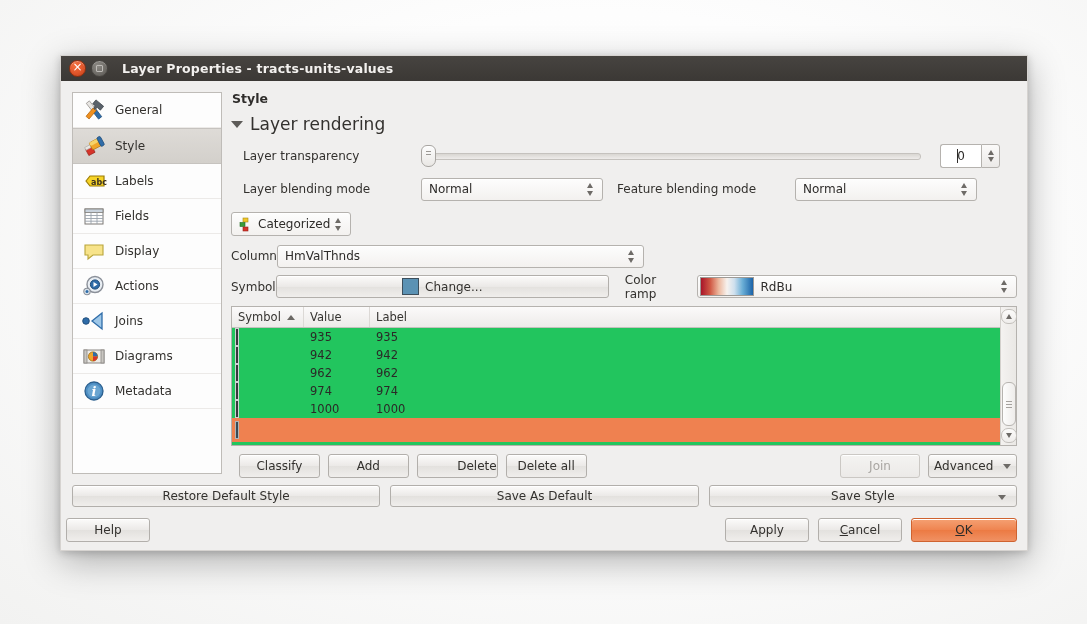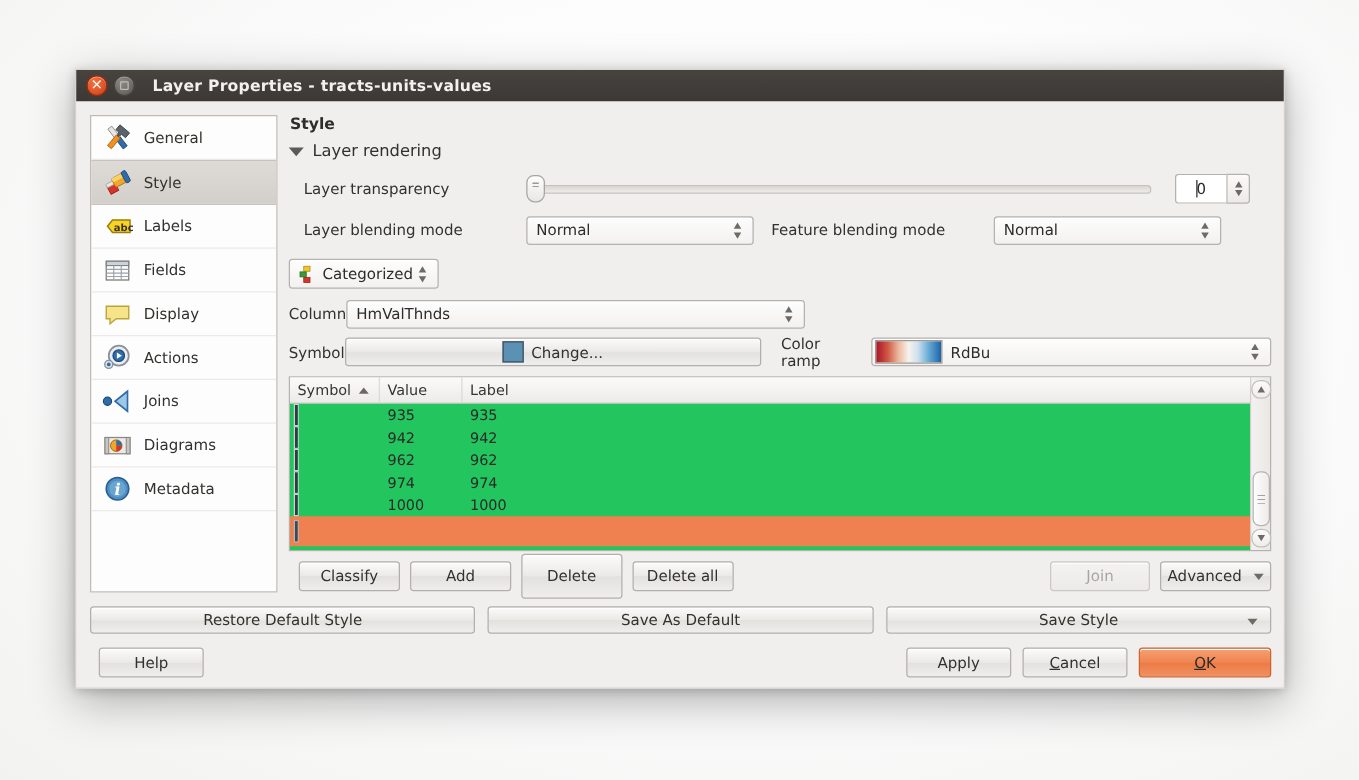--- a/index.html
+++ b/index.html
@@ -80,21 +80,21 @@
     background: linear-gradient(to bottom, #dedbd7, #d3d0cb);
     border-top: 1px solid #c6c3bf;
     border-bottom: 1px solid #c6c3bf;
   }
   .side-ico { width: 26px; height: 26px; margin-right: 8px; flex: none; position: relative; }
   .side-label { line-height: 1; }
 
   
   .panel { position: absolute; left: 170px; top: 8px; right: 10px; }
   .panel-title { font-size: 12.5px; font-weight: bold; color: #2f2d2b; margin: 2px 0 8px 1px; }
-  .group-head { display: flex; align-items: center; gap: 7px; font-size: 13px; color: #33312e; margin-bottom: 7px; }
+  .group-head { display: flex; align-items: center; gap: 7px; font-size: 17px; color: #33312e; margin-bottom: 7px; }
   .tri-down {
     width: 0; height: 0;
     border-left: 6px solid transparent; border-right: 6px solid transparent;
     border-top: 7px solid #5d5b58;
   }
 
   .row { display: flex; align-items: center; height: 28px; }
   .lbl { font-size: 12px; color: #33312e; }
 
   
@@ -536,21 +536,21 @@
         </div>
       </div>
 
       <div class="row" style="height:40px; align-items:center;">
         <div class="btn" style="width:84px;height:24px;margin-left:8px;">
           <span>Classify</span>
         </div>
         <div class="btn" style="width:84px;height:24px;margin-left:8px;">
           <span>Add</span>
         </div>
-        <div class="btn" style="width:84px;height:36px;margin-left:8px;">
+        <div class="btn" style="width:84px;height:24px;margin-left:8px;justify-content:flex-end;">
           <span>Delete</span>
         </div>
         <div class="btn" style="width:84px;height:24px;margin-left:8px;">
           <span>Delete all</span>
         </div>
         <div class="btn disabled" style="width:84px;height:24px;margin-left:253px;">
           <span>Join</span>
         </div>
         <div class="btn" style="width:92px;height:24px;margin-left:8px;">
           <span>Advanced</span>
@@ -566,21 +566,21 @@
       </div>
       <div class="btn" style="flex:1;height:22px;">
         <span>Save As Default</span>
       </div>
       <div class="btn" style="flex:1;height:22px;position:relative;text-align:center;">
         <span>Save Style</span>
         <span class="ar-dn" style="position:absolute;right:10px;top:9px;"></span>
       </div>
     </div>
 
-    <div style="position:absolute; left:18px; top:437px; right:10px; display:flex; align-items:flex-end;">
+    <div style="position:absolute; left:5px; top:437px; right:10px; display:flex; align-items:flex-end;">
       <div class="btn" style="width:84px;height:24px;">
         <span>Help</span>
       </div>
       <div style="flex:1;"></div>
       <div class="btn" style="width:84px;height:24px;margin-right:9px;">
         <span>Apply</span>
       </div>
       <div class="btn" style="width:84px;height:24px;margin-right:9px;">
         <span><span></span><span class="u">C</span><span>ancel</span></span>
       </div>

